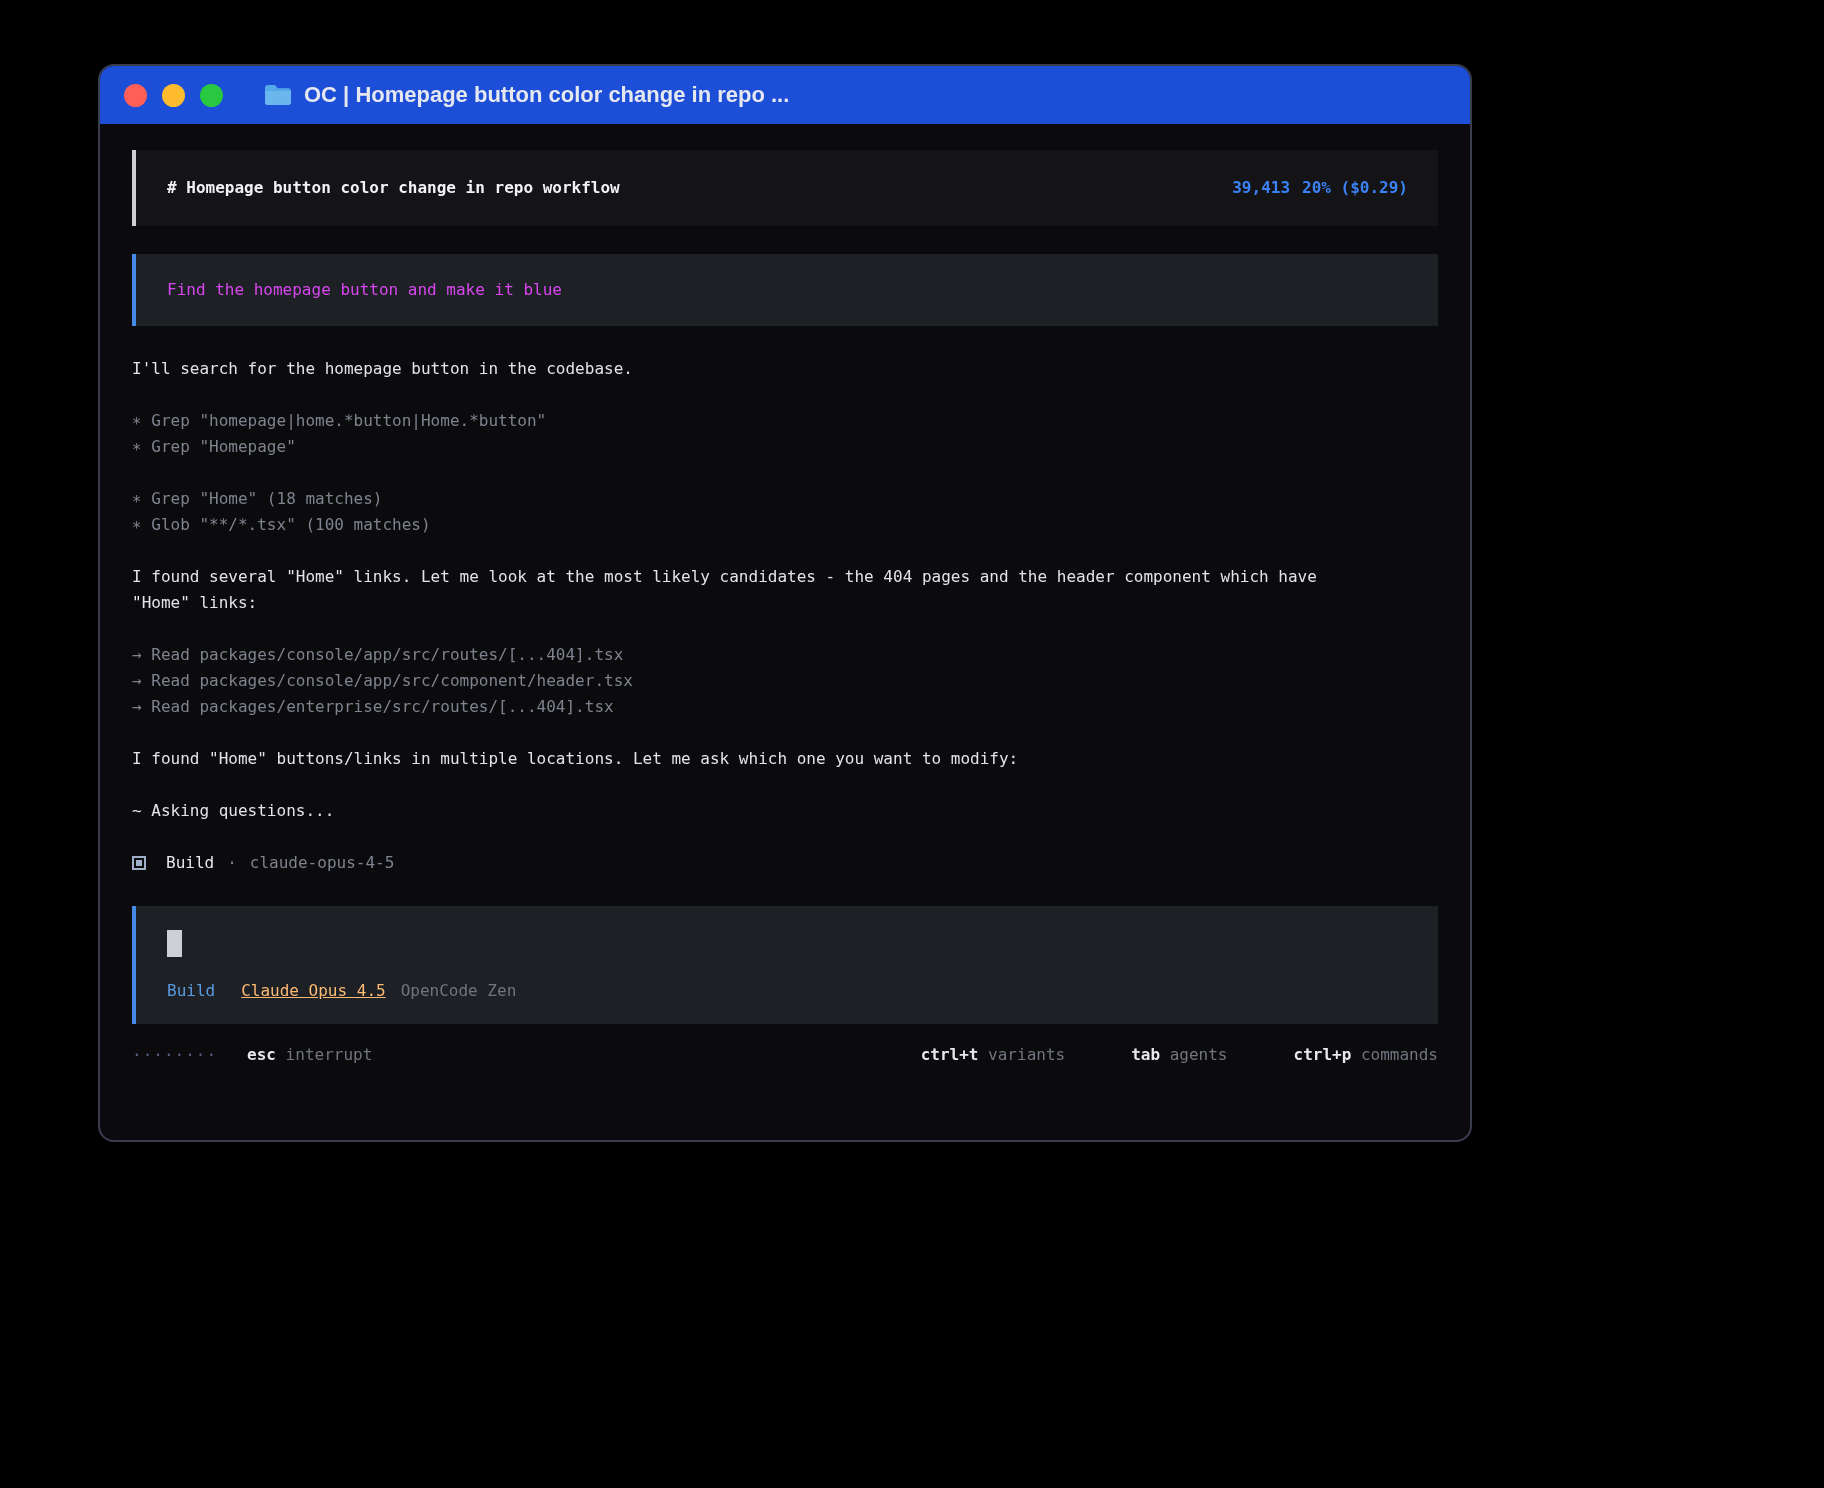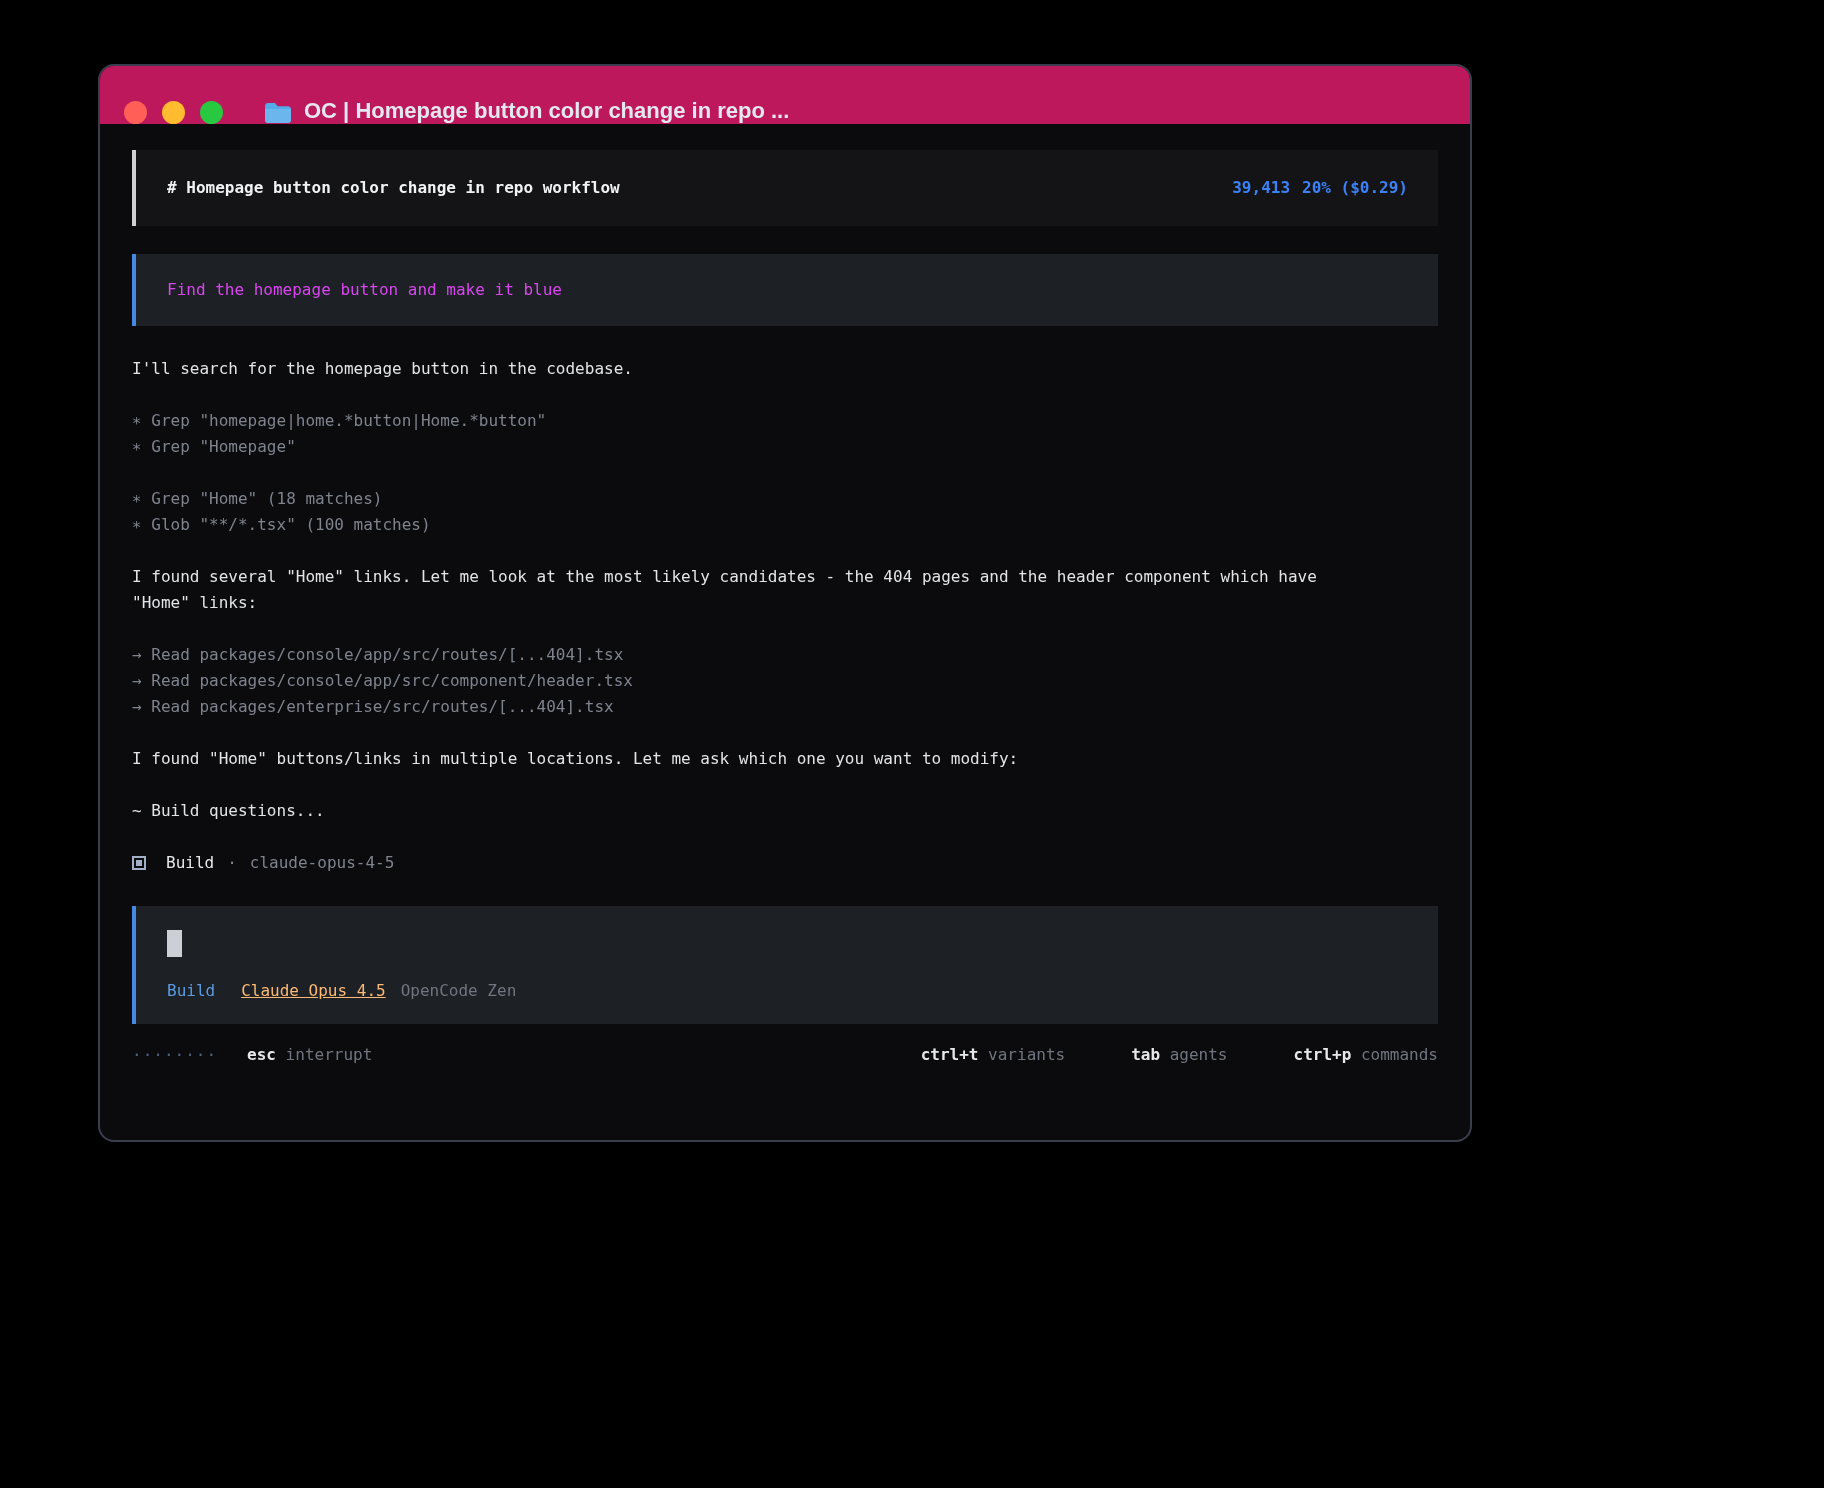--- a/index.html
+++ b/index.html
@@ -16,23 +16,23 @@
     width: 1374px; height: 1078px;
     background: #0b0b0d;
     border: 2px solid #3a3d4e;
     border-radius: 16px;
     overflow: hidden;
   }
 
   
   .titlebar {
     height: 58px;
-    background: #be185d;
-    display: flex;
-    align-items: flex-end;
+    background: #1d4ed8;
+    display: flex;
+    align-items: center;
     padding: 0 24px;
   }
   .lights { display: flex; align-items: center; }
   .light { width: 23px; height: 23px; border-radius: 50%; margin-right: 15px; }
   .light.close { background: #ff5f57; }
   .light.min   { background: #febc2e; }
   .light.zoom  { background: #28c840; }
   .folder-icon { margin-left: 26px; margin-right: 12px; display: flex; align-items: center; }
   .win-title {
     font-family: "Liberation Sans", sans-serif;
@@ -181,21 +181,21 @@
     <div class="para narrow">I found several "Home" links. Let me look at the most likely candidates - the 404 pages and the header component which have "Home" links:</div>
 
     <div class="tool-group">
       <div class="tool">→ Read packages/console/app/src/routes/[...404].tsx</div>
       <div class="tool">→ Read packages/console/app/src/component/header.tsx</div>
       <div class="tool">→ Read packages/enterprise/src/routes/[...404].tsx</div>
     </div>
 
     <div class="para">I found "Home" buttons/links in multiple locations. Let me ask which one you want to modify:</div>
 
-    <div class="para">~ Build questions...</div>
+    <div class="para">~ Asking questions...</div>
 
     <div class="agent-status">
       <span class="build-icon"></span>
       <span class="agent">Build</span>
       <span class="sep">·</span>
       <span class="model">claude-opus-4-5</span>
     </div>
 
     <div class="input-block">
       <span class="cursor"></span>

